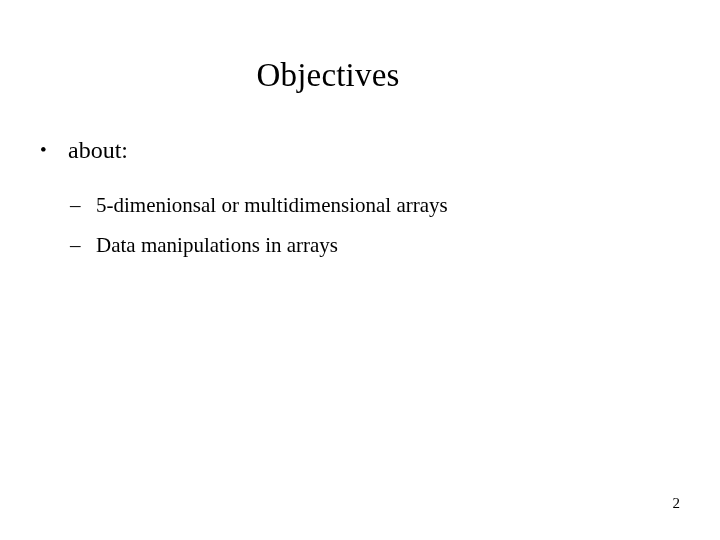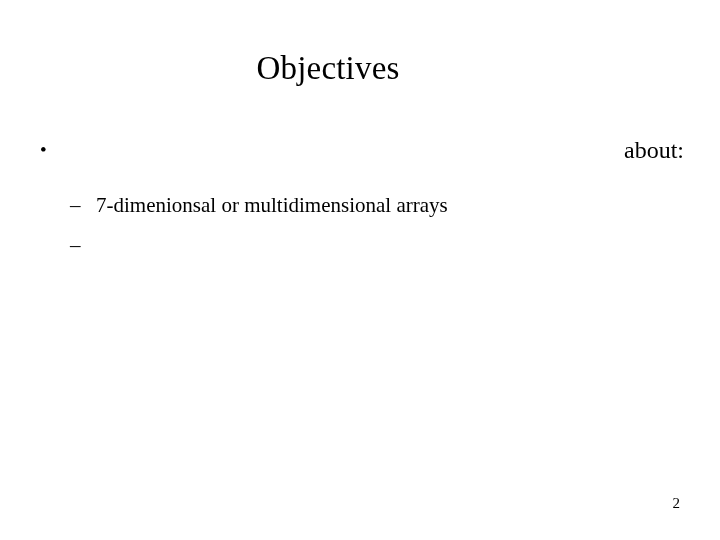--- a/index.html
+++ b/index.html
@@ -16,21 +16,21 @@
   }
   .slide {
     position: relative;
     width: 720px;
     height: 540px;
     background: #ffffff;
   }
   .slide-title {
     position: absolute;
     left: 0;
-    top: 49px;
+    top: 56px;
     width: 656px;
     text-align: center;
     font-size: 33px;
     line-height: 38px;
     font-weight: normal;
     letter-spacing: 0.2px;
     color: #000000;
   }
   .body-block {
     position: absolute;
@@ -57,21 +57,21 @@
   .bullet-l1 .text {
     display: block;
   }
   .bullet-l1 .text .lead {
     display: block;
     text-align: justify;
     text-align-last: justify;
   }
   .bullet-l1 .text .tail {
     display: block;
-    text-align: right;
+    text-align: left;
   }
   .sub-list {
     margin-top: 18px;
     padding-left: 34px;
   }
   .bullet-l2 {
     position: relative;
     padding-left: 26px;
     font-size: 21px;
     line-height: 40px;
@@ -107,25 +107,26 @@
       <span class="marker">•</span>
       <span class="text">
         <span class="tail">about:</span>
       </span>
     </div>
 
     <div class="sub-list">
 
       <div class="bullet-l2">
         <span class="marker">–</span>
-        <span>7-dimenionsal or multidimensional arrays</span>
+        <span>5-dimenionsal or multidimensional arrays</span>
       </div>
 
       <div class="bullet-l2">
         <span class="marker">–</span>
+        <span>Data manipulations in arrays</span>
       </div>
 
     </div>
 
   </div>
 
   <div class="page-number">2</div>
 
 </div>
 

